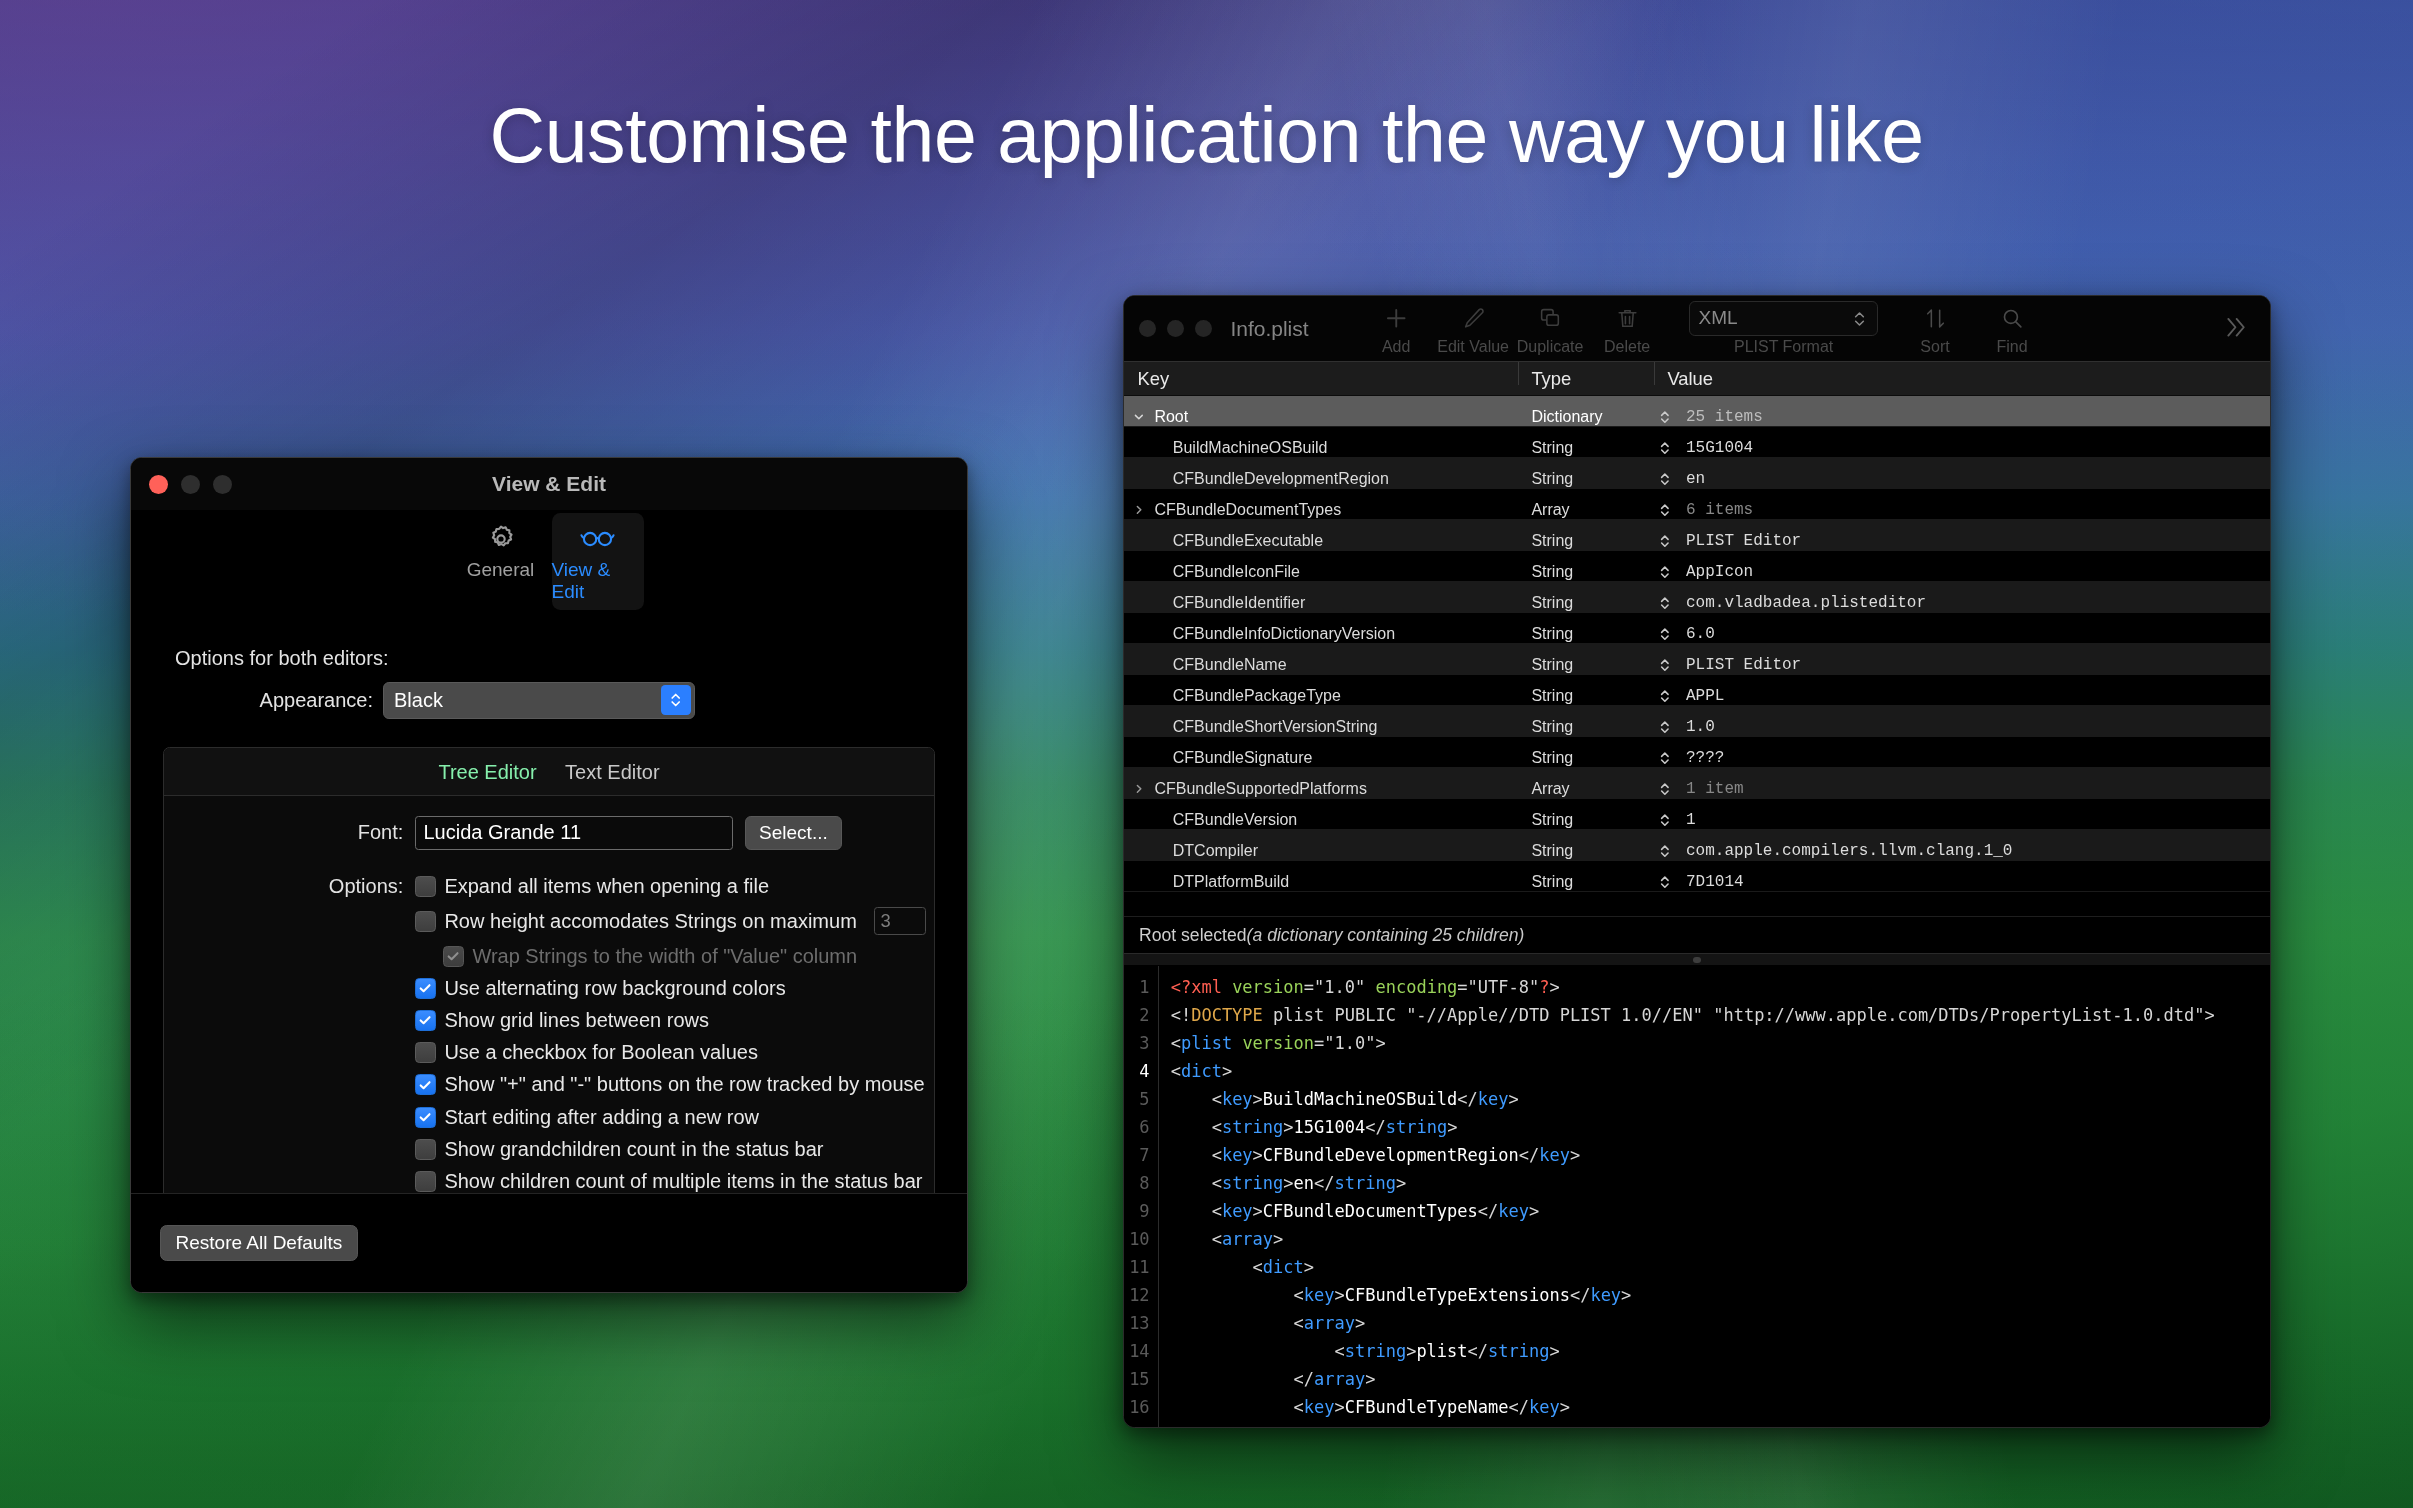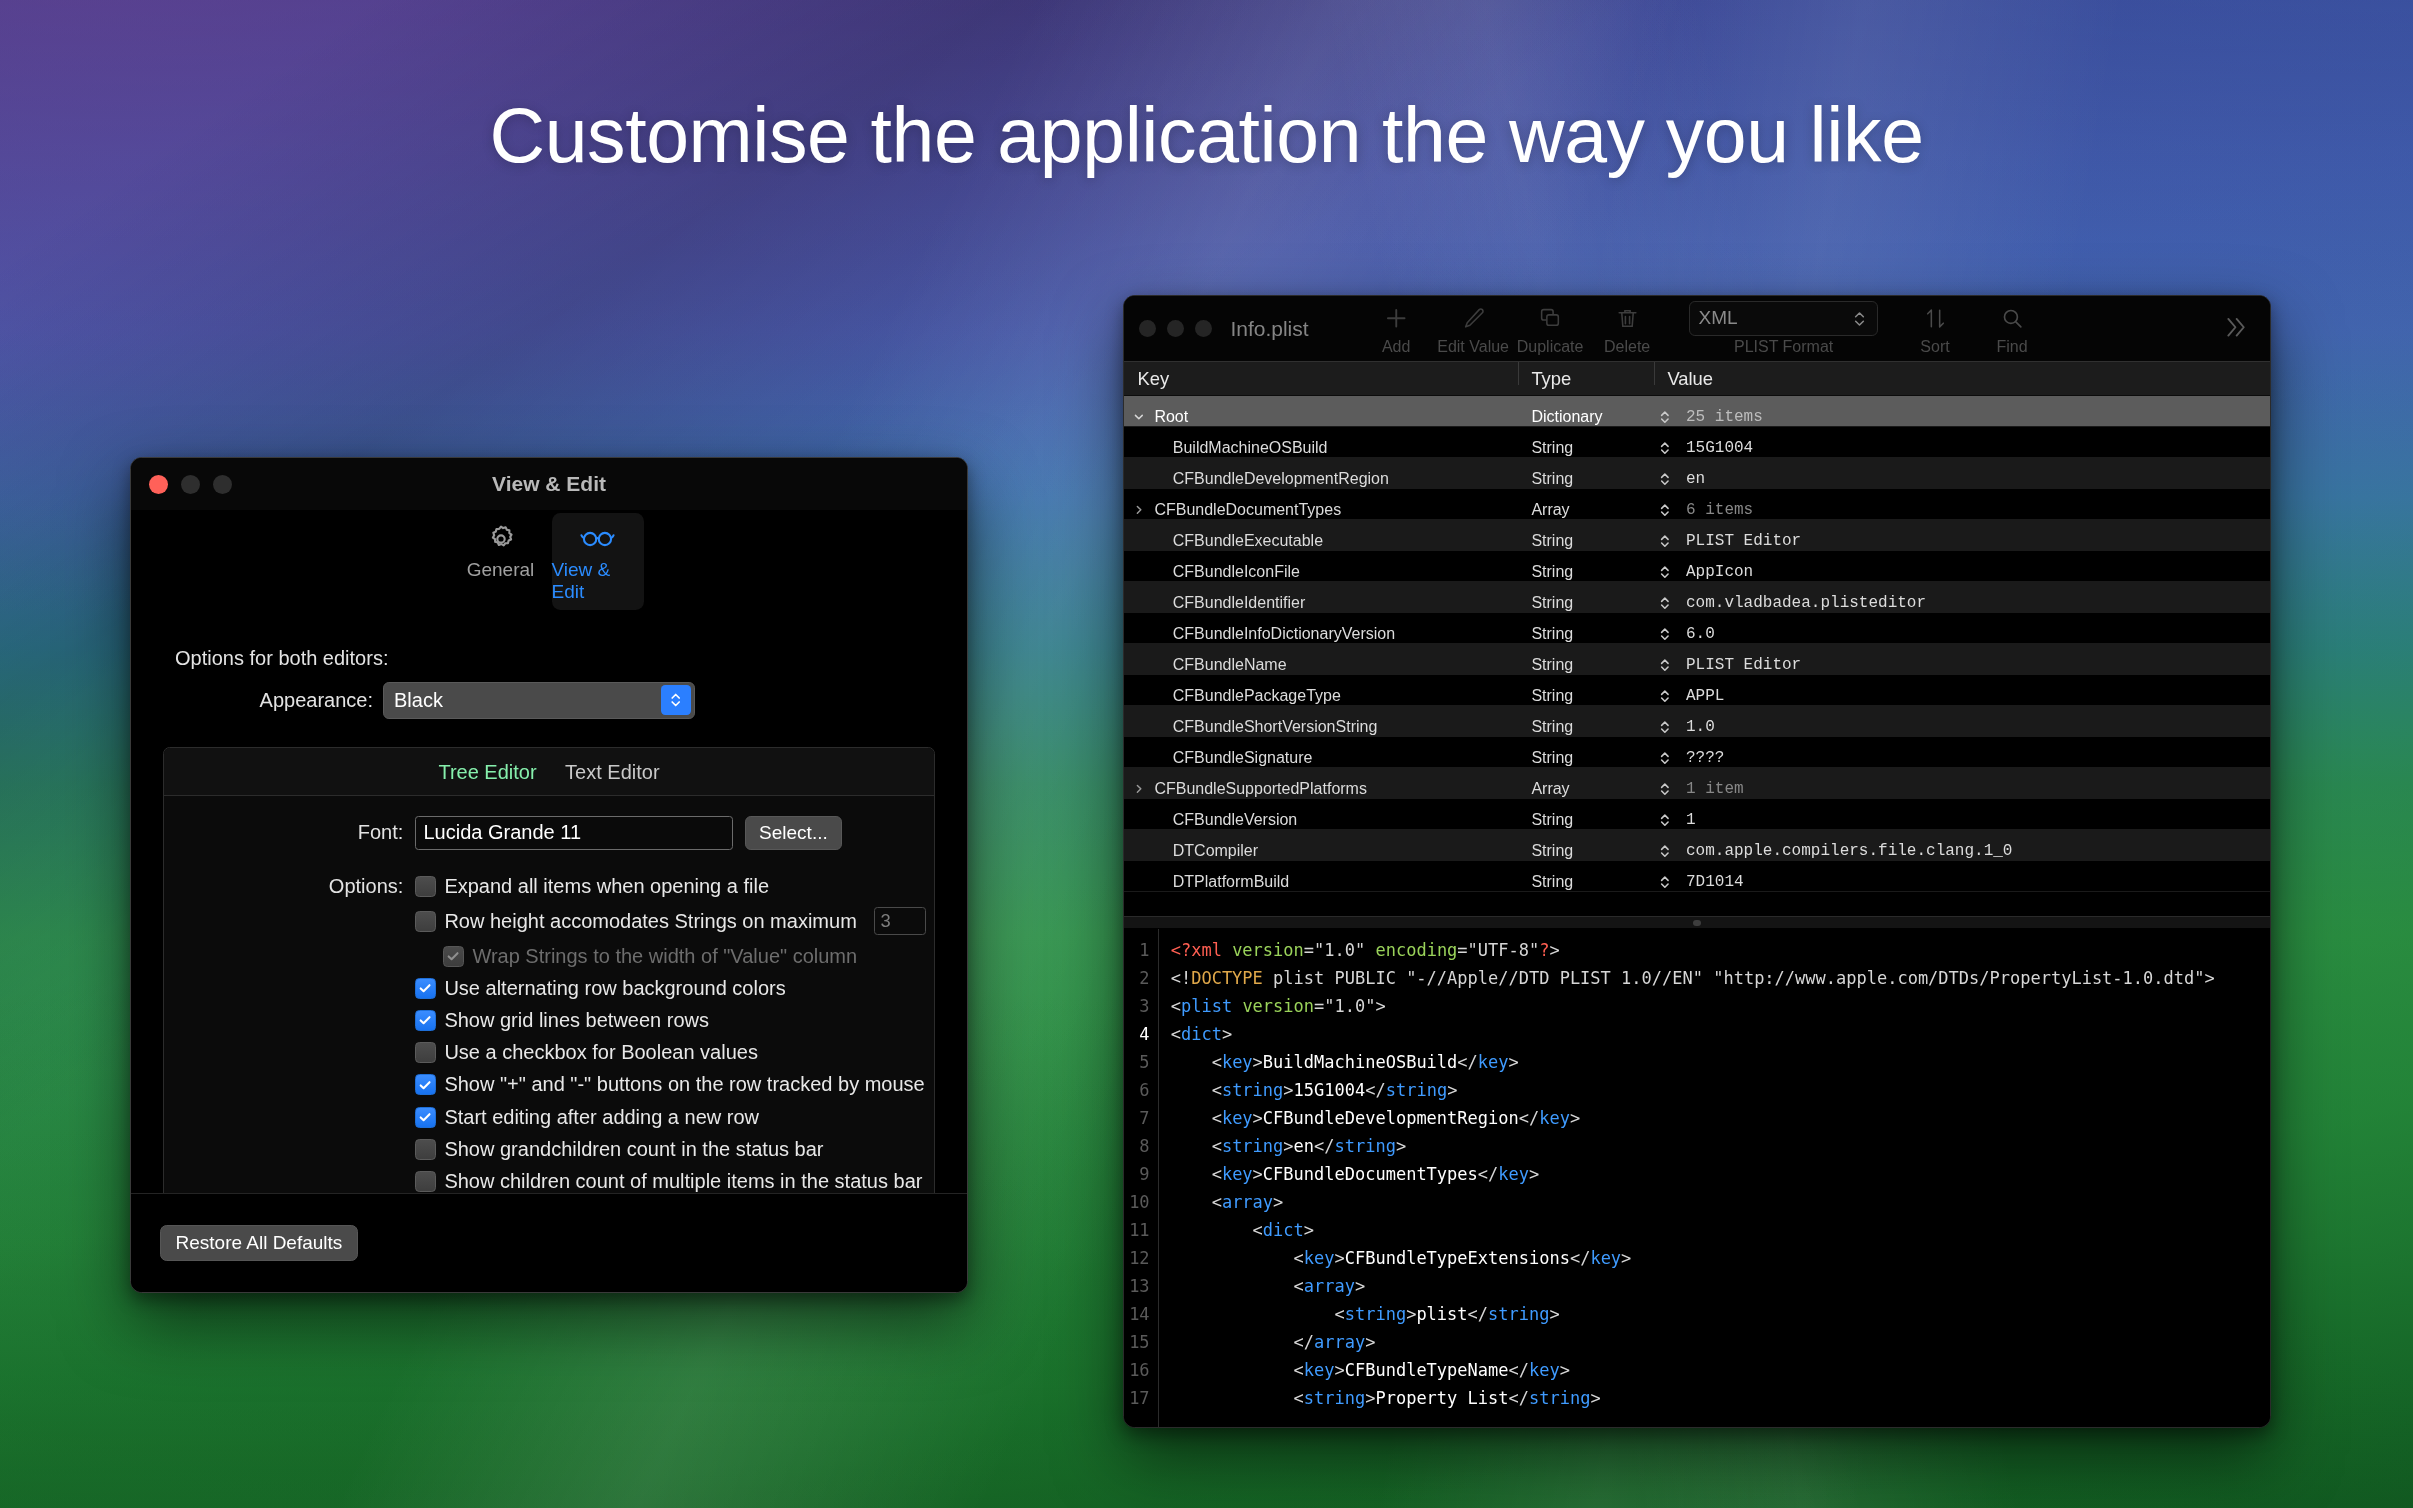--- a/index.html
+++ b/index.html
@@ -743,39 +743,43 @@
             <span class="indent"></span>
             <span>DTCompiler</span>
           </div>
           <div class="c-type">String</div>
           <div class="c-step">
             <svg width="11.7" height="18.4" viewBox="0 0 12 20" fill="none" stroke="#c9c9c9" stroke-width="1.7" stroke-linecap="round" stroke-linejoin="round">
               <path d="M2.5 8 6 4.5 9.5 8"></path>
               <path d="M2.5 12 6 15.5 9.5 12"></path>
             </svg>
           </div>
-          <div class="c-val">com.apple.compilers.file.clang.1_0</div>
+          <div class="c-val">com.apple.compilers.llvm.clang.1_0</div>
         </div>
         <div class="prow">
           <div class="c-key">
             <span class="disc"></span>
             <span class="indent"></span>
             <span>DTPlatformBuild</span>
           </div>
           <div class="c-type">String</div>
           <div class="c-step">
             <svg width="11.7" height="18.4" viewBox="0 0 12 20" fill="none" stroke="#c9c9c9" stroke-width="1.7" stroke-linecap="round" stroke-linejoin="round">
               <path d="M2.5 8 6 4.5 9.5 8"></path>
               <path d="M2.5 12 6 15.5 9.5 12"></path>
             </svg>
           </div>
           <div class="c-val">7D1014</div>
         </div>
       </div>
 
+    <div id="status-bar">
+      <span>Root selected </span>
+      <em>(a dictionary containing 25 children)</em>
+    </div>
 
     <div id="splitter">
         <span class="grip"></span>
       </div>
 
     <div id="code-pane">
       <div id="gutter">
           <div>1</div>
           <div>2</div>
           <div>3</div>

